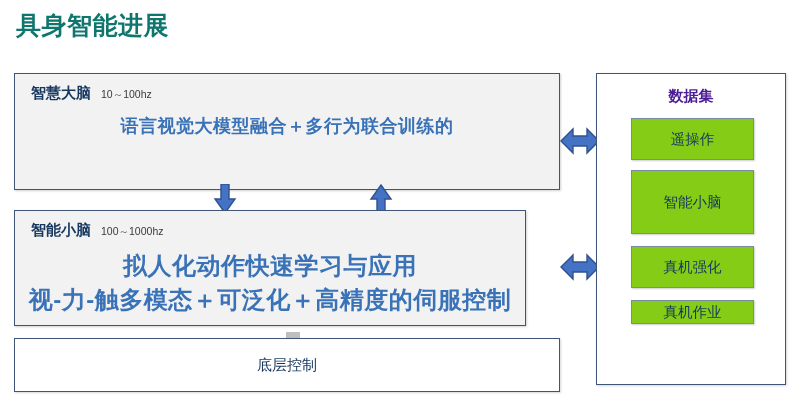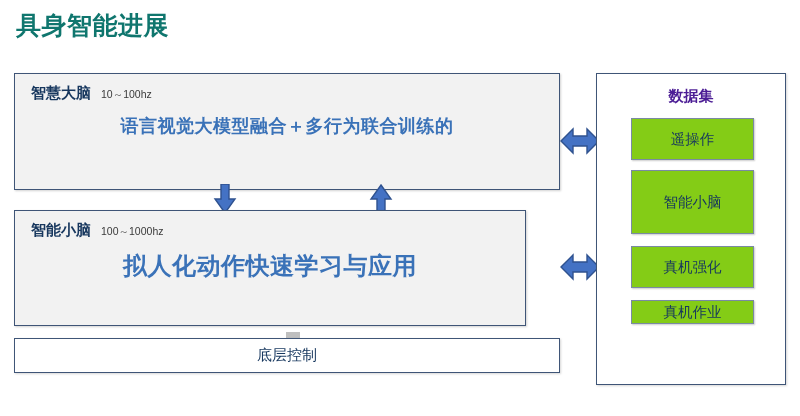--- a/index.html
+++ b/index.html
@@ -81,21 +81,21 @@
     letter-spacing: 0.5px;
   }
   .box-body .ln { display: block; white-space: nowrap; }
 
   
   #bottom-bar {
     position: absolute;
     left: 14px;
     top: 338px;
     width: 546px;
-    height: 35px;
+    height: 54px;
     background: #ffffff;
     border: 1.4px solid #3f5577;
     box-sizing: border-box;
     box-shadow: 1px 1px 2px rgba(0,0,0,0.16);
     display: flex;
     align-items: center;
     justify-content: center;
     gap: 22px;
     white-space: nowrap;
   }
@@ -205,20 +205,21 @@
   </svg>
 </div>
 
 <div id="small-brain-box" class="brain-box">
   <div class="box-head">
     <span class="head-label">智能小脑</span>
     <span class="head-freq">100～1000hz</span>
   </div>
   <div id="small-brain-body" class="box-body">
     <span class="ln">拟人化动作快速学习与应用</span>
+    <span class="ln">视-力-触多模态＋可泛化＋高精度的伺服控制</span>
   </div>
 </div>
 
 <div id="bar-nub"></div>
 <div id="bottom-bar">
   <span class="bb-label">底层控制</span>
 </div>
 
 <div id="arrow-big-dataset" class="h-arrow">
   <svg width="40" height="34" viewBox="0 0 40 34">

